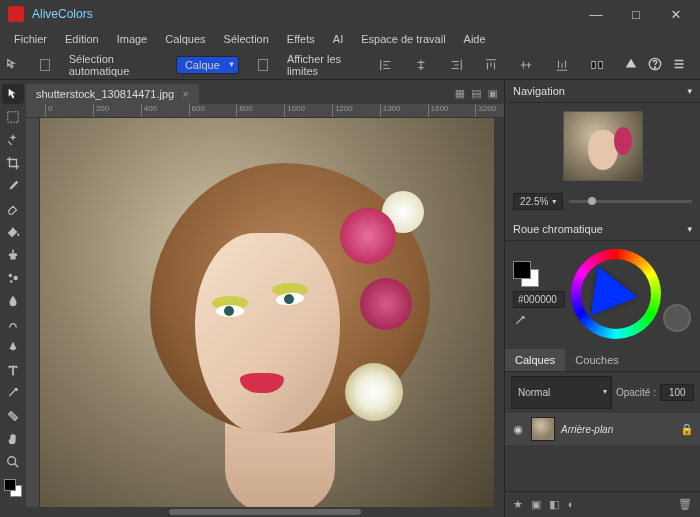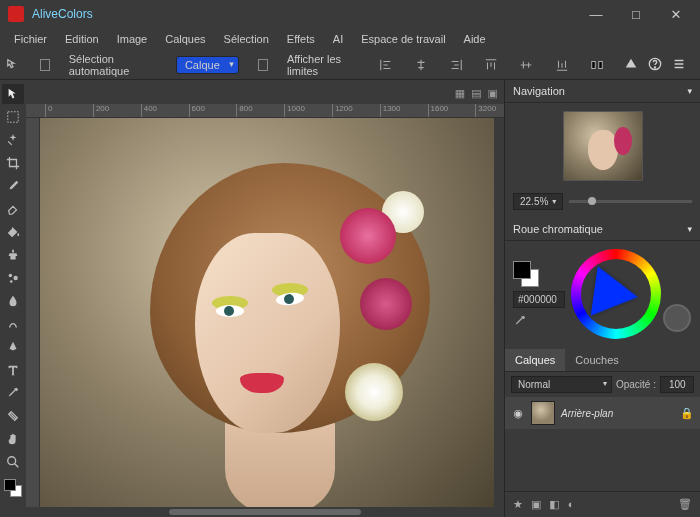--- a/index.html
+++ b/index.html
@@ -86,21 +86,21 @@
 .wheel .ring { position: absolute; inset: 0; border-radius: 50%; background: conic-gradient(red, yellow, lime, cyan, blue, magenta, red); }
 .wheel .ring-mask { position: absolute; inset: 10px; border-radius: 50%; background: #3a3a3a; }
 .wheel .tri { position: absolute; left: 20px; top: 23px; width: 0; height: 0; border-left: 25px solid transparent; border-right: 25px solid transparent; border-bottom: 44px solid #0030ff; filter: drop-shadow(0 0 2px rgba(0,0,0,0.4)); transform: rotate(98deg); }
 .wheel .history { position: absolute; right: -30px; top: 55px; width: 28px; height: 28px; border-radius: 50%; background: #555; border: 2px solid #666; }
 .picker-ico { width: 14px; height: 14px; color: #aaa; margin-top: 6px; }
 
 .layers-tabs { display: flex; border-bottom: 1px solid #2a2a2a; }
 .layers-tabs span { padding: 5px 10px; font-size: 11px; color: #bbb; cursor: pointer; }
 .layers-tabs span.active { background: #4a4a4a; color: #eee; }
 .layer-opts { display: flex; align-items: center; gap: 4px; padding: 4px 6px; }
-.layer-opts .blend { flex: 1; background: #2e2e2e; border: 1px solid #222; padding: 2px 6px; font-size: 10px; position: relative; }
+.layer-opts .blend { flex: 1; background: #2e2e2e; border: 1px solid #222; padding: 10px 6px; font-size: 10px; position: relative; }
 .layer-opts .blend::after { content: "▾"; position: absolute; right: 4px; font-size: 8px; }
 .layer-opts .opa-lbl { font-size: 10px; color: #bbb; }
 .layer-opts .opa-val { width: 34px; background: #2e2e2e; border: 1px solid #222; padding: 2px 8px; font-size: 10px; }
 .layer-row { display: flex; align-items: center; gap: 6px; padding: 4px 6px; background: #454545; }
 .layer-row .vis { width: 14px; text-align: center; color: #ccc; }
 .layer-row .lthumb { width: 24px; height: 24px; background: radial-gradient(circle at 40% 35%, #cfc2a6 0%, #8f8269 60%); border: 1px solid #222; }
 .layer-row .lname { font-size: 10px; color: #ddd; flex: 1; font-style: italic; }
 .layer-row .lock { color: #888; }
 .layer-footer { display: flex; gap: 8px; padding: 6px 8px; color: #aaa; border-top: 1px solid #2a2a2a; margin-top: auto; }
 
@@ -287,20 +287,24 @@
         </svg>
       </div>
     <div class="swatches">
         <div class="fg"></div>
         <div class="bg"></div>
       </div>
   </div>
 
   <div class="canvaswrap">
     <div class="tabbar">
+      <div class="tab">
+        <span>shutterstock_130814471.jpg</span>
+        <span class="closex">×</span>
+      </div>
       <div class="doc-icons">
         <span>▦</span>
         <span>▤</span>
         <span>▣</span>
       </div>
     </div>
     <div class="ruler-h">
       <span class="tick" style="left:4%">0</span>
       <span class="tick" style="left:14%">200</span>
       <span class="tick" style="left:24%">400</span>

